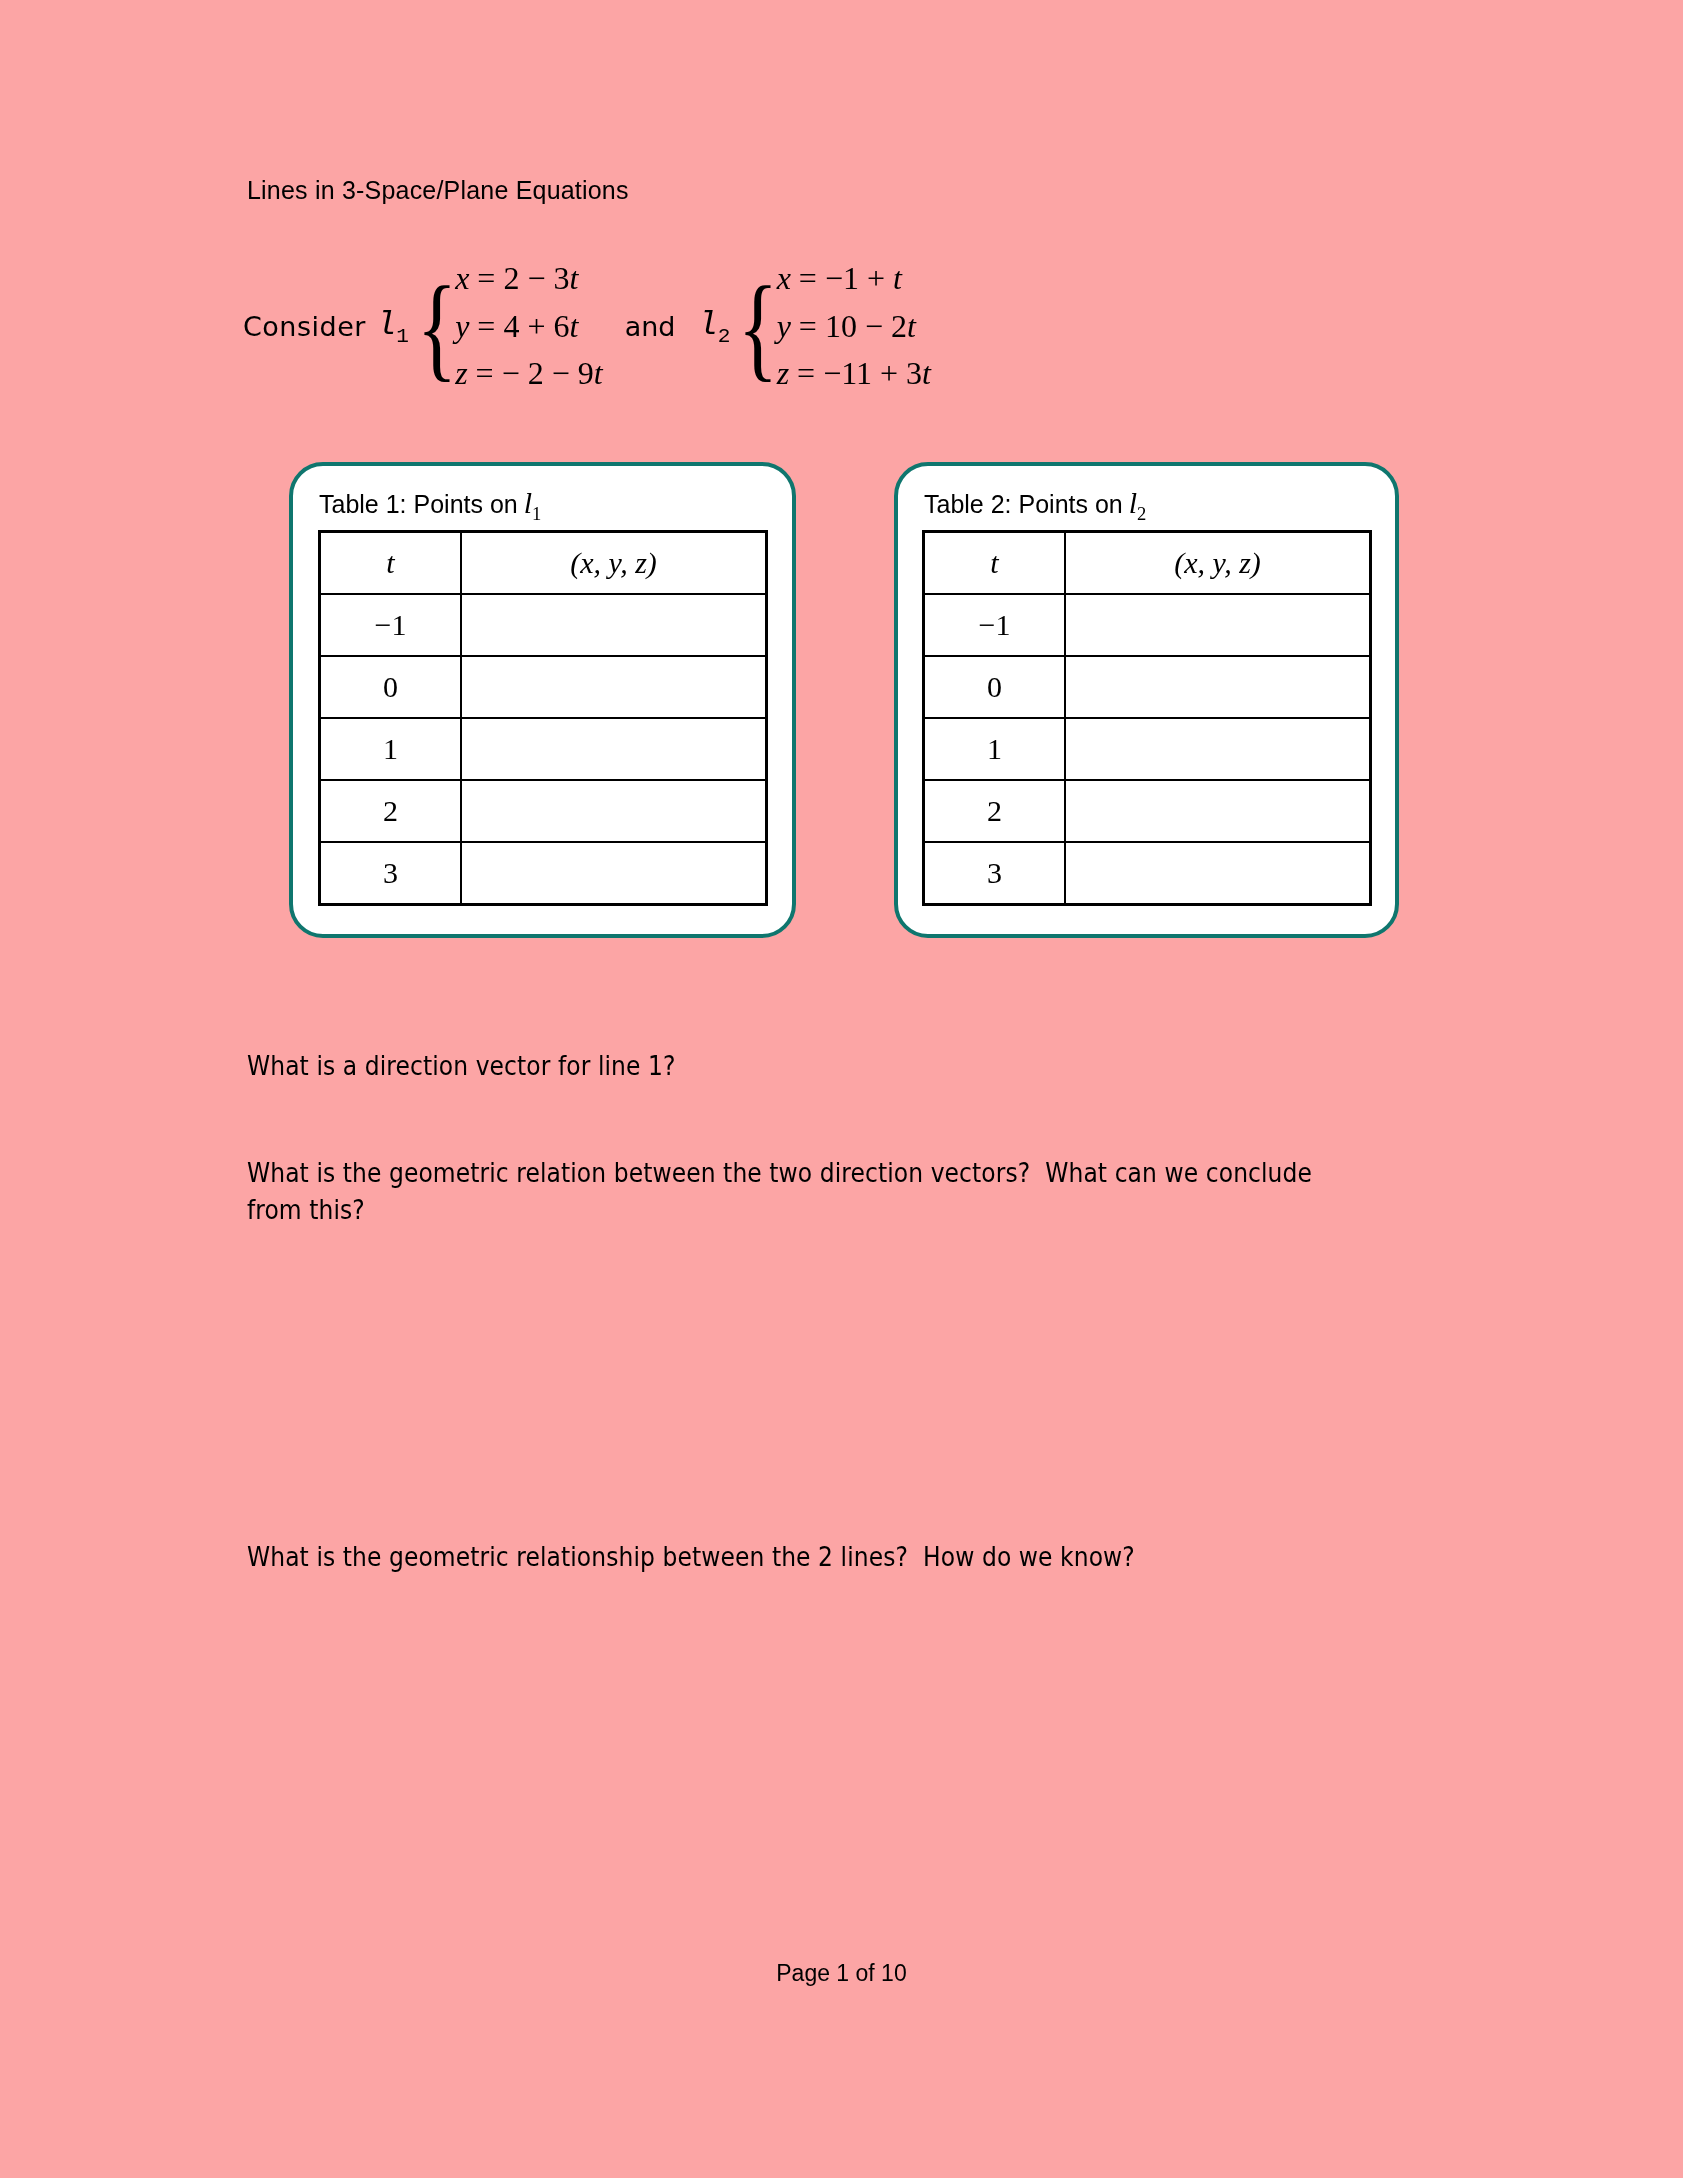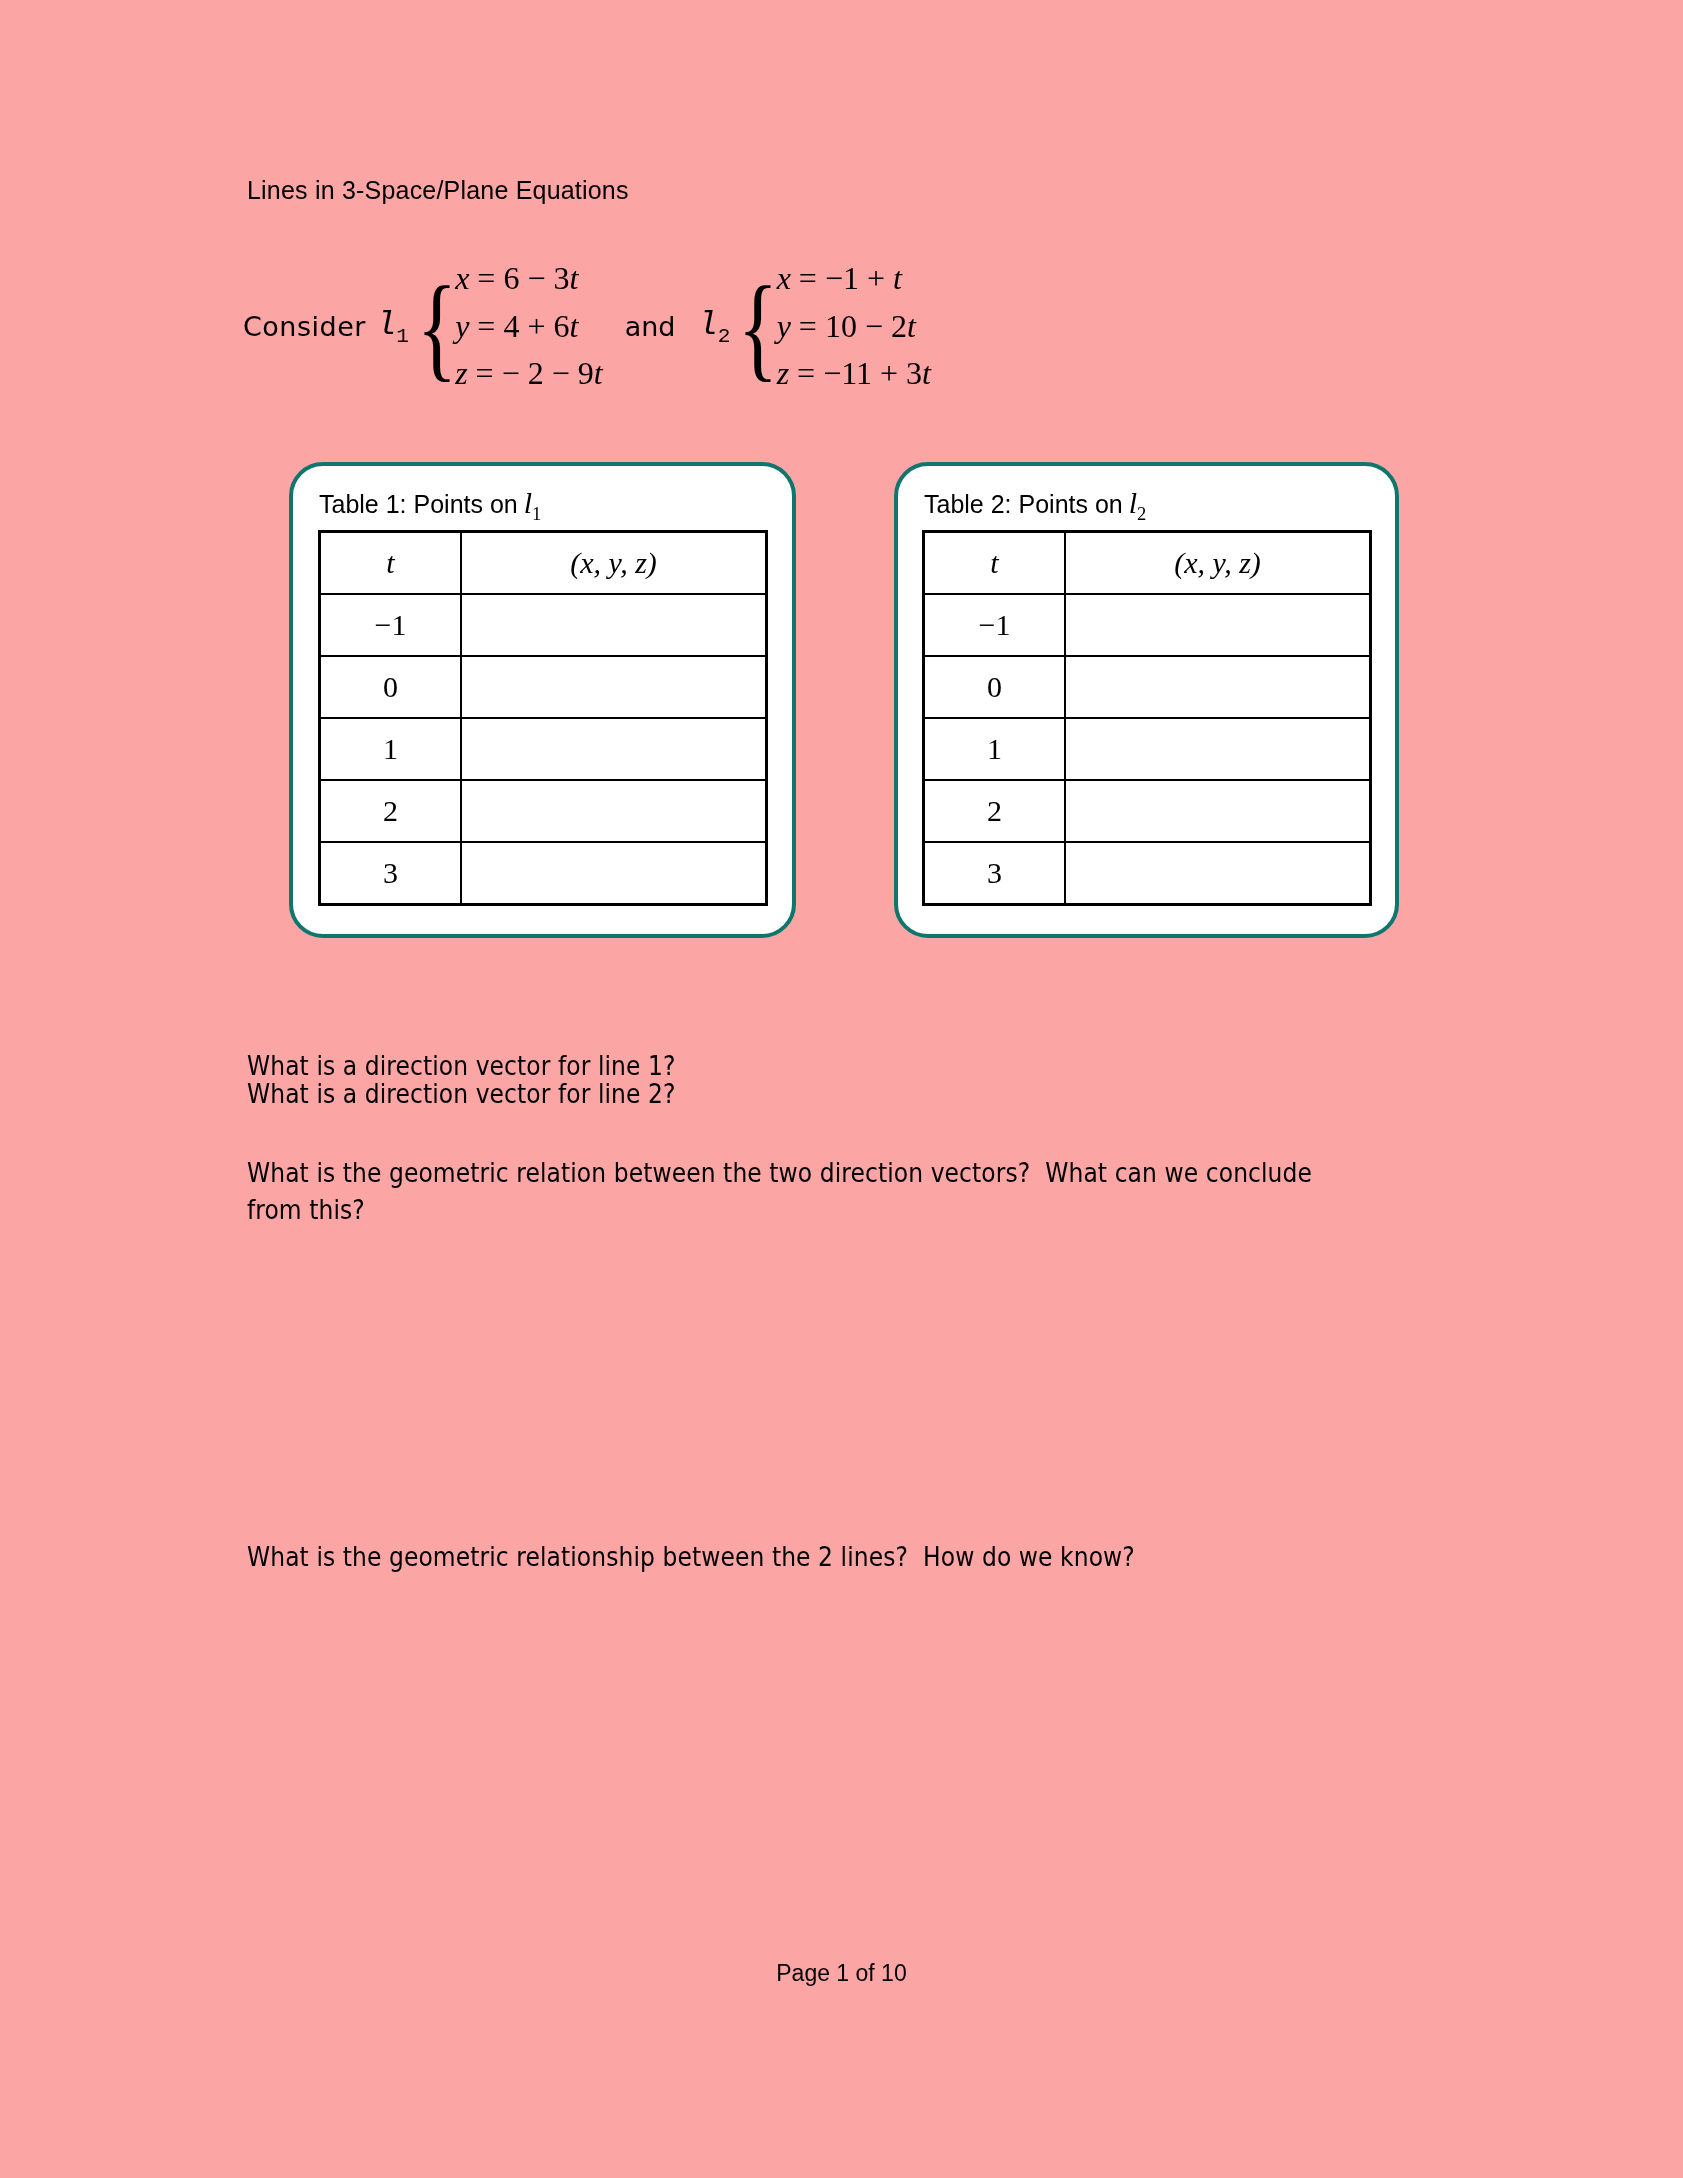--- a/index.html
+++ b/index.html
@@ -206,21 +206,21 @@
 
   <div class="eq-block">
 
     <span class="consider-word">Consider</span>
 
     <span class="line-label"><span>l</span><sub>1</sub></span>
 
     <span class="system">
       <span class="brace">{</span>
       <span class="system-eqs">
-        <span class="eq-row"><span class="mvar">x</span><span> = 6 − 3</span><span class="mvar">t</span></span>
+        <span class="eq-row"><span class="mvar">x</span><span> = 2 − 3</span><span class="mvar">t</span></span>
         <span class="eq-row"><span class="mvar">y</span><span> = 4 + 6</span><span class="mvar">t</span></span>
         <span class="eq-row"><span class="mvar">z</span><span> = − 2 − 9</span><span class="mvar">t</span></span>
       </span>
     </span>
 
     <span class="and-word">and</span>
 
     <span class="line-label"><span>l</span><sub>2</sub></span>
 
     <span class="system">
@@ -296,20 +296,19 @@
         </tr>
         <tr>
           <td class="col-t val-cell">3</td>
           <td class="col-p val-cell"></td>
         </tr>
       </tbody>
     </table>
   </div>
 
   <div class="question" id="question-1">What is a direction vector for line 1?</div>
-  <div class="question" id="question-2">What is a direction vector for line 2?</div>
   <div class="question" id="question-3">What is the geometric relation between the two direction vectors?  What can we conclude from this?</div>
   <div class="question" id="question-4">What is the geometric relationship between the 2 lines?  How do we know?</div>
 
   <div class="page-footer">Page 1 of 10</div>
 
 </div>
 
 
 </body></html>

